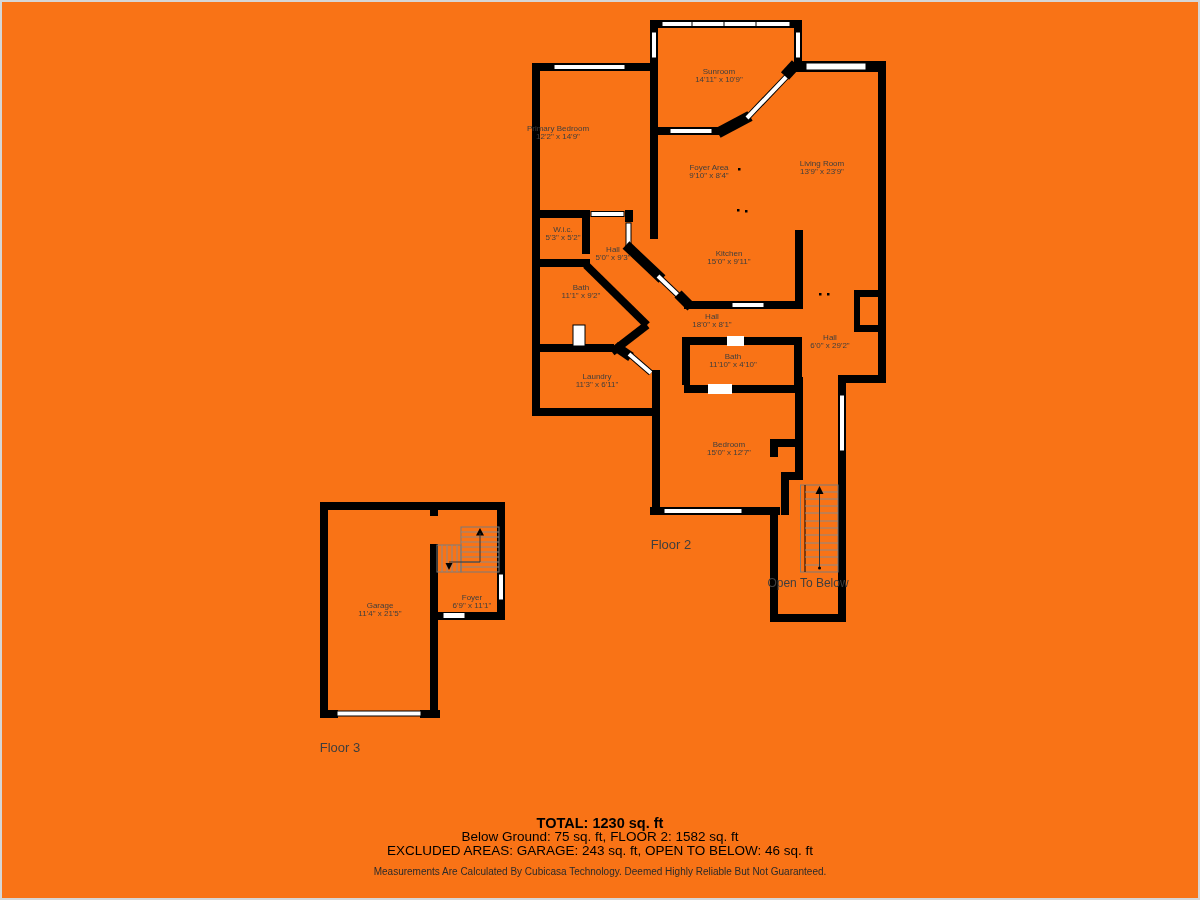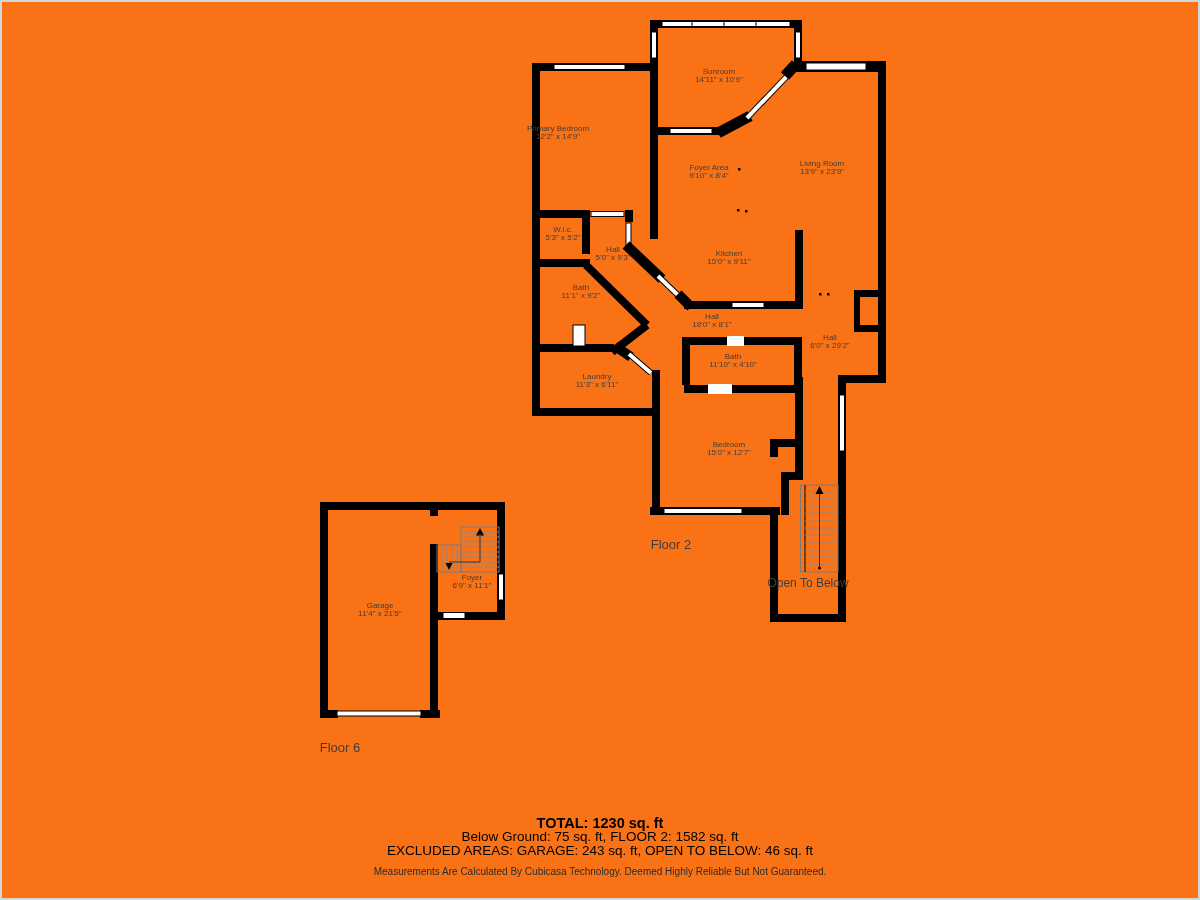--- a/index.html
+++ b/index.html
@@ -232,25 +232,25 @@
     <div class="room-name">Bedroom</div>
     <div class="room-dims">15'0" x 12'7"</div>
   </div>
   <div class="otb-label" style="left:806px;top:581px">Open To Below</div>
   <div class="floor-label" style="left:665px;top:542px">Floor 2</div>
 
   <div class="room-label" style="left:378px;top:608px">
     <div class="room-name">Garage</div>
     <div class="room-dims">11'4" x 21'5"</div>
   </div>
-  <div class="room-label" style="left:470px;top:580px">
+  <div class="room-label" style="left:470px;top:600px">
     <div class="room-name">Foyer</div>
     <div class="room-dims">6'9" x 11'1"</div>
   </div>
-  <div class="floor-label" style="left:334px;top:745px">Floor 6</div>
+  <div class="floor-label" style="left:334px;top:745px">Floor 3</div>
 
   <div class="summary">
     <div class="sum-total">TOTAL: 1230 sq. ft</div>
     <div class="sum-line">Below Ground: 75 sq. ft, FLOOR 2: 1582 sq. ft</div>
     <div class="sum-line">EXCLUDED AREAS: GARAGE: 243 sq. ft, OPEN TO BELOW: 46 sq. ft</div>
     <div class="sum-disclaimer">Measurements Are Calculated By Cubicasa Technology. Deemed Highly Reliable But Not Guaranteed.</div>
   </div>
 
 </div>
 

